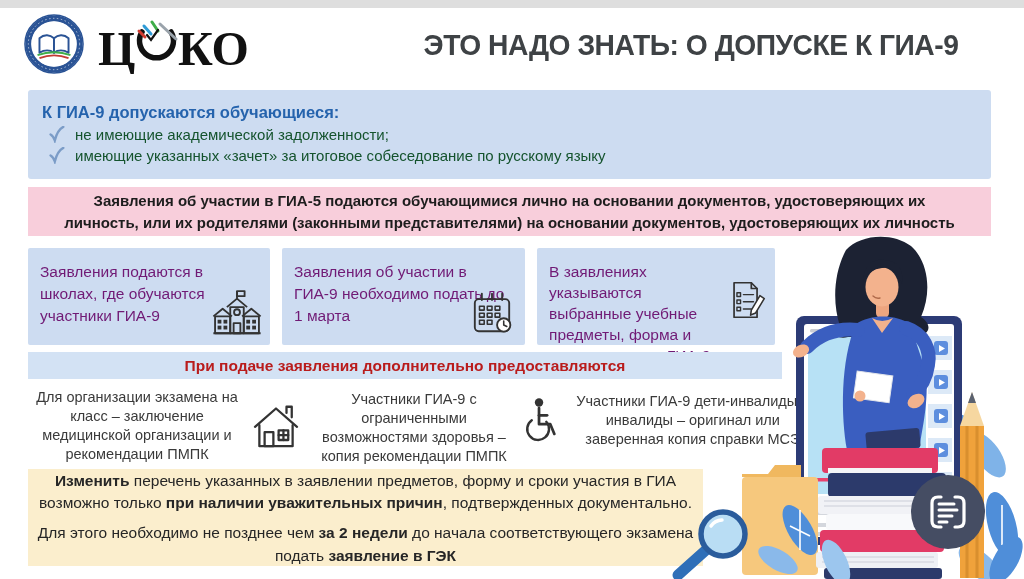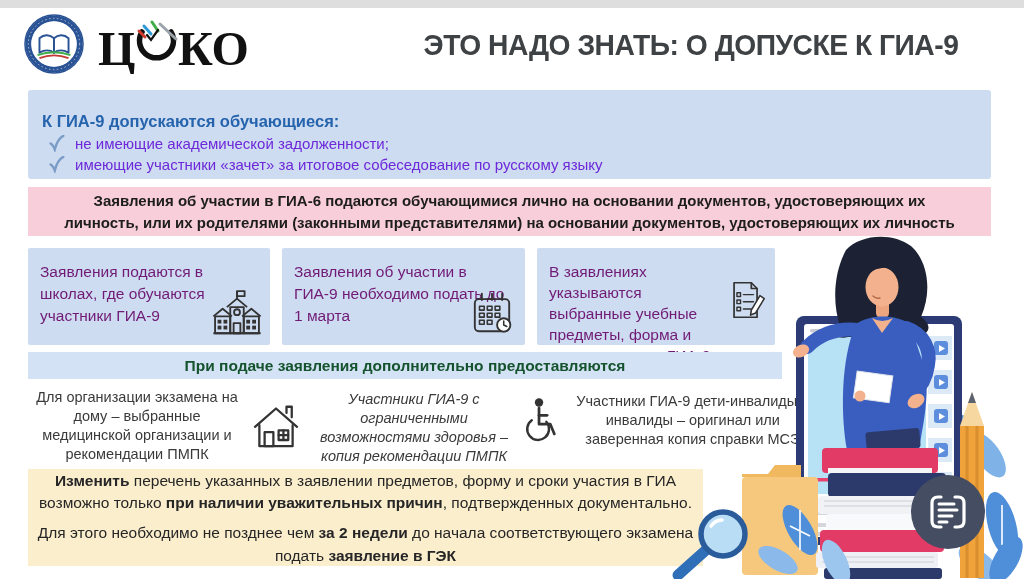--- a/index.html
+++ b/index.html
@@ -9,24 +9,24 @@
 
   
   .logo-emblem{position:absolute;left:23px;top:13px;width:62px;height:62px;}
   .logo-wordmark{position:absolute;left:98px;top:20px;width:160px;height:54px;}
   .page-title{position:absolute;left:366px;top:28px;width:650px;text-align:center;
               font-size:30px;font-weight:800;color:#3e4245;letter-spacing:-0.5px;
               transform:scaleX(.94);transform-origin:center;white-space:nowrap;}
 
   
   .admission-box{position:absolute;left:28px;top:90px;width:963px;height:89px;background:#cddcf1;
-                 border-radius:3px;padding:22px 14px;box-sizing:border-box;}
+                 border-radius:3px;padding:13px 14px;box-sizing:border-box;}
   .admission-heading{color:#2563ad;font-weight:700;font-size:16.5px;margin-bottom:3px;}
   .check-row{display:flex;align-items:center;gap:10px;margin-top:2px;padding-left:6px;
-             font-size:15px;color:#6d28d9;line-height:19px;}
+             font-size:15px;color:#14532d;line-height:19px;}
   .check-row svg{flex:0 0 auto;}
 
   
   .pink-box{position:absolute;left:28px;top:187px;width:963px;height:49px;background:#f8cedb;
             display:flex;align-items:center;justify-content:center;text-align:center;
             font-weight:700;font-size:15px;line-height:22px;color:#1d1d1d;
             padding:2px 28px;box-sizing:border-box;}
 
   
   .card{position:absolute;top:248px;height:97px;background:#cddcf1;border-radius:2px;
@@ -34,27 +34,27 @@
   .card-1{left:28px;width:242px;}
   .card-2{left:282px;width:243px;}
   .card-3{left:537px;width:238px;line-height:21px;padding-right:54px;}
   .card-icon{position:absolute;}
   .card-1 .card-icon{right:6px;bottom:5px;}
   .card-2 .card-icon{right:8px;bottom:6px;}
   .card-3 .card-icon{right:5px;bottom:22px;}
 
   
   .banner{position:absolute;left:28px;top:352px;width:754px;height:27px;background:#d3e2f4;
-          text-align:center;font-weight:700;font-size:15.5px;line-height:27px;color:#14532d;}
+          text-align:center;font-weight:700;font-size:15.5px;line-height:27px;color:#b91c1c;}
 
   
   .doc{position:absolute;font-size:14.5px;line-height:19px;color:#3a3a3a;text-align:center;}
   .doc-1{left:30px;top:388px;width:274px;display:flex;align-items:center;gap:4px;}
   .doc-1 .doc-text{width:214px;}
-  .doc-2{left:308px;top:390px;width:212px;font-style:italic;}
+  .doc-2{left:308px;top:390px;width:212px;}
   .doc-3{left:514px;top:392px;width:300px;display:flex;align-items:center;gap:6px;}
   .doc-3 .doc-text{width:244px;}
 
   
   .yellow{position:absolute;left:28px;width:675px;background:#fbeecd;text-align:center;
           color:#262626;box-sizing:border-box;}
   .yellow-1{top:469px;height:59px;font-size:15.5px;line-height:22px;padding:1px 8px;}
   .yellow-2{top:518px;height:48px;font-size:15.5px;line-height:23px;padding:3px 6px;}
   .b{font-weight:700;}
 
@@ -99,26 +99,26 @@
     <div class="check-row">
       <svg width="17" height="17" viewBox="0 0 20 20">
         <path d="M3 10 C5 11 7 14 8 17 C10 9 14 3 18 1" fill="none" stroke="#7b9cc7" stroke-width="2.8" stroke-linecap="round"></path>
       </svg>
       <span>не имеющие академической задолженности;</span>
     </div>
     <div class="check-row">
       <svg width="17" height="17" viewBox="0 0 20 20">
         <path d="M3 10 C5 11 7 14 8 17 C10 9 14 3 18 1" fill="none" stroke="#7b9cc7" stroke-width="2.8" stroke-linecap="round"></path>
       </svg>
-      <span>имеющие участники «зачет» за итоговое собеседование по русскому языку</span>
+      <span>имеющие указанных «зачет» за итоговое собеседование по русскому языку</span>
     </div>
   </section>
 
   <section class="pink-box">
-    <span>Заявления об участии в ГИА-6 подаются обучающимися лично на основании документов, удостоверяющих их личность, или их родителями (законными представителями) на основании документов, удостоверяющих их личность</span>
+    <span>Заявления об участии в ГИА-5 подаются обучающимися лично на основании документов, удостоверяющих их личность, или их родителями (законными представителями) на основании документов, удостоверяющих их личность</span>
   </section>
 
   <div class="card card-1">
     <span>Заявления подаются в школах, где обучаются участники ГИА-9</span>
     <svg class="card-icon" width="54" height="54" viewBox="0 0 64 64" fill="none" stroke="#333" stroke-width="2.2" stroke-linejoin="round">
       <path d="M20 25 L32 15 L44 25"></path>
       <rect x="24" y="25" width="16" height="31"></rect>
       <line x1="32" y1="15" x2="32" y2="6"></line>
       <rect x="32" y="6" width="9" height="6"></rect>
       <path d="M4 36 L15 27 L26 36"></path>
@@ -178,21 +178,21 @@
       </g>
       <path d="M50 26 L56 30 L44 50 L37 53 L38 46 Z" fill="#ffffff" stroke-width="2.2"></path>
     </svg>
   </div>
 
   <section class="banner">
     <span>При подаче заявления дополнительно предоставляются</span>
   </section>
 
   <div class="doc doc-1">
-    <span class="doc-text">Для организации экзамена на дому – выбранные медицинской организации и рекомендации ПМПК</span>
+    <span class="doc-text">Для организации экзамена на класс – заключение медицинской организации и рекомендации ПМПК</span>
     <svg width="56" height="56" viewBox="0 0 64 64" fill="none" stroke="#333" stroke-width="2.6" stroke-linejoin="round" stroke-linecap="round">
       <path d="M8 33 L32 12 L56 33"></path>
       <path d="M44 17 V10 H50 V22"></path>
       <path d="M13 31 V55 H51 V31"></path>
       <rect x="19" y="39" width="10" height="16"></rect>
       <rect x="35" y="37" width="11" height="11"></rect>
       <line x1="40.5" y1="37" x2="40.5" y2="48"></line>
       <line x1="35" y1="42.5" x2="46" y2="42.5"></line>
     </svg>
   </div>

